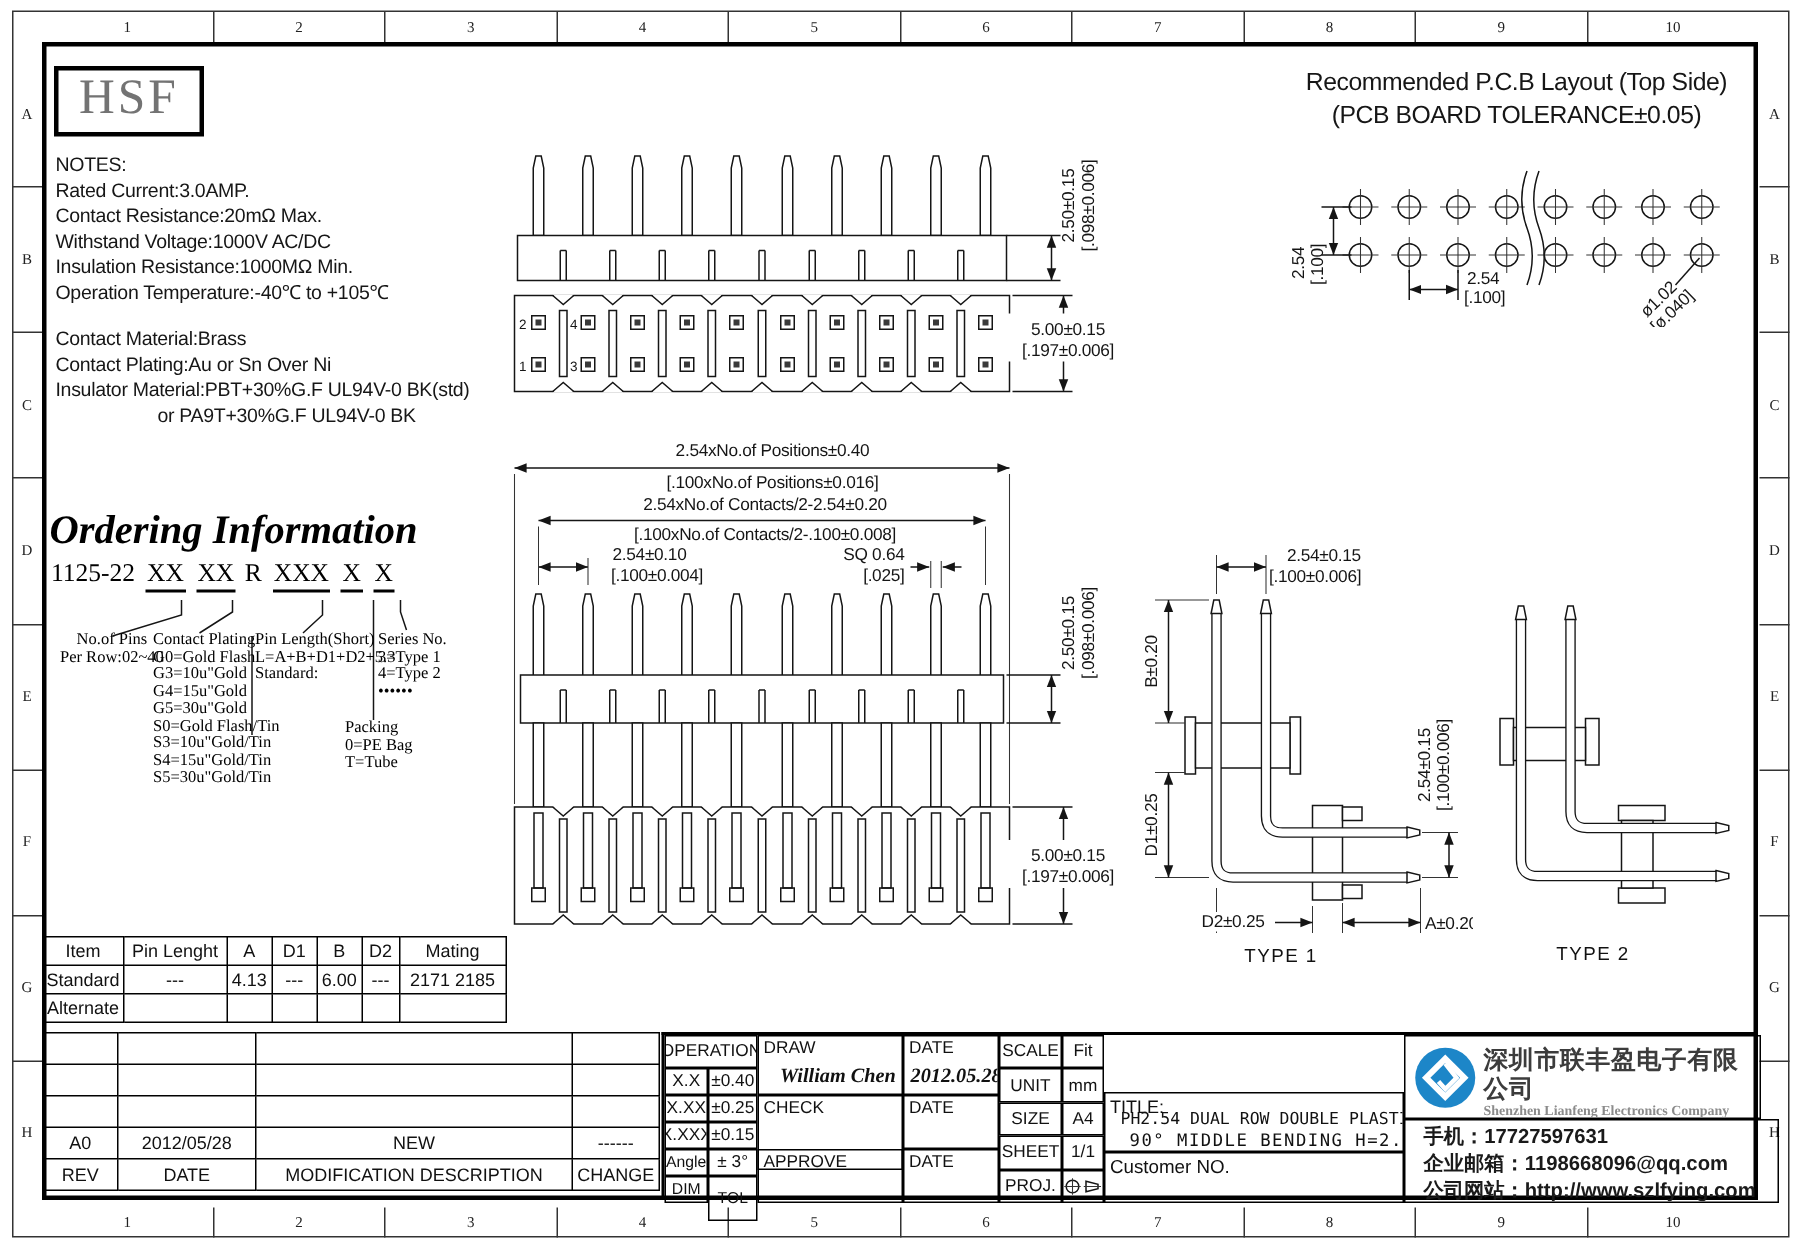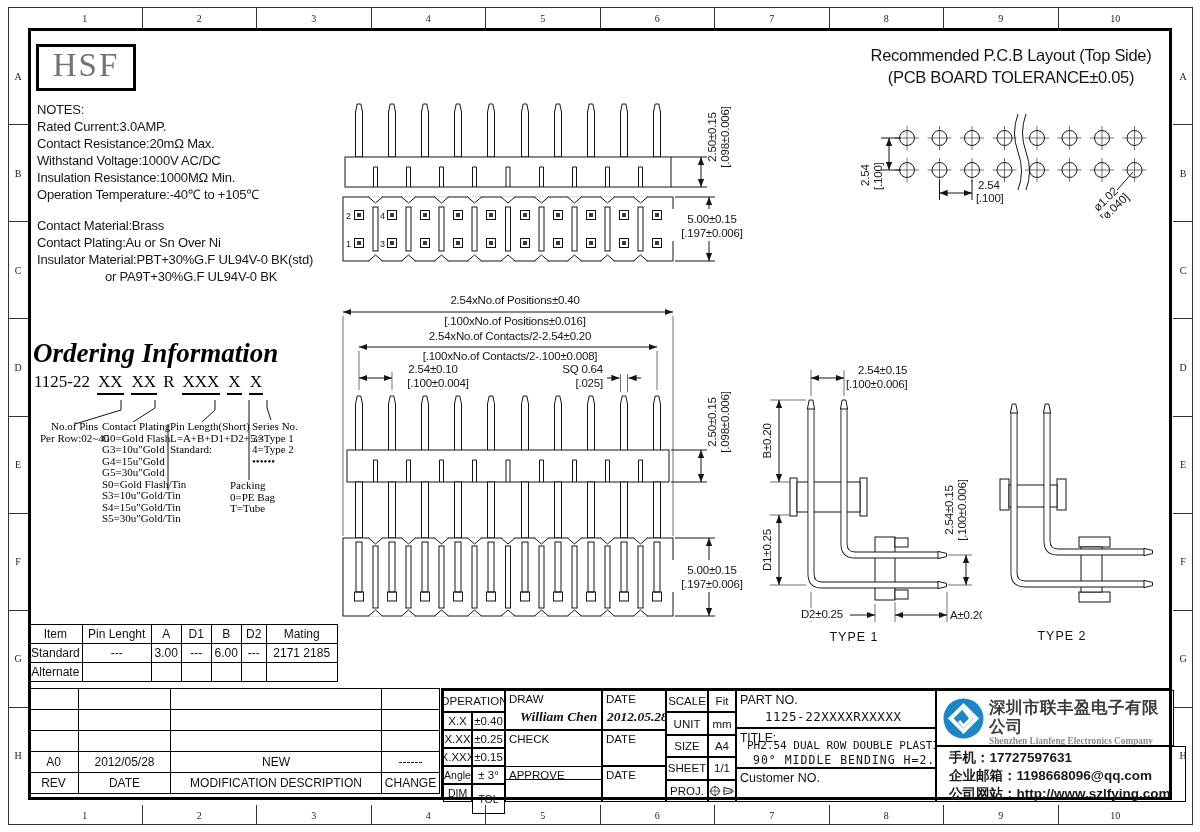--- a/index.html
+++ b/index.html
@@ -652,21 +652,21 @@
       <th style="width:69px">Pin Lenght</th>
       <th style="width:30px">A</th>
       <th style="width:30px">D1</th>
       <th style="width:30px">B</th>
       <th style="width:25px">D2</th>
       <th style="width:71px">Mating</th>
     </tr>
     <tr>
       <td>Standard</td>
       <td>---</td>
-      <td>3.00</td>
+      <td>4.13</td>
       <td>---</td>
       <td>6.00</td>
       <td>---</td>
       <td>2171 2185</td>
     </tr>
     <tr>
       <td>Alternate</td>
       <td></td>
       <td></td>
       <td></td>
@@ -759,24 +759,20 @@
     <div class="cell cc" style="left:265px;top:89.6px;width:28px;height:22.4px">
       <svg width="26" height="14" viewBox="0 0 26 14">
         <circle cx="6" cy="7" r="4.2" class="ln"></circle>
         <line x1="0.5" y1="7" x2="11.5" y2="7" class="thin"></line>
         <line x1="6" y1="1.5" x2="6" y2="12.5" class="thin"></line>
         <polygon points="15,3.5 23,5.5 23,8.5 15,10.5" class="ln"></polygon>
         <line x1="13.5" y1="7" x2="25" y2="7" class="thin"></line>
       </svg>
     </div>
 
-    <div class="cell" style="left:293px;top:0;width:200px;height:38px">
-      <span class="lab" style="font-size:12.5px">PART NO.</span>
-      <div class="mono" style="position:absolute;left:28px;top:18px;font-size:12.5px;letter-spacing:0.5px">1125-22XXXXRXXXXX</div>
-    </div>
     <div class="cell" style="left:293px;top:38px;width:200px;height:40px">
       <span class="lab" style="font-size:12px">TITLE:</span>
       <div class="mono" style="position:absolute;left:10px;top:10px;font-size:11px;white-space:nowrap">PH2.54 DUAL ROW DOUBLE PLASTIC</div>
       <div class="mono" style="position:absolute;left:16px;top:24px;font-size:11.5px;letter-spacing:1px;white-space:nowrap">90° MIDDLE BENDING H=2.5</div>
     </div>
     <div class="cell" style="left:293px;top:78px;width:200px;height:34px">
       <span class="lab" style="font-size:12.5px">Customer NO.</span>
     </div>
 
     <div class="cell" style="left:493px;top:0;width:238px;height:56px">

